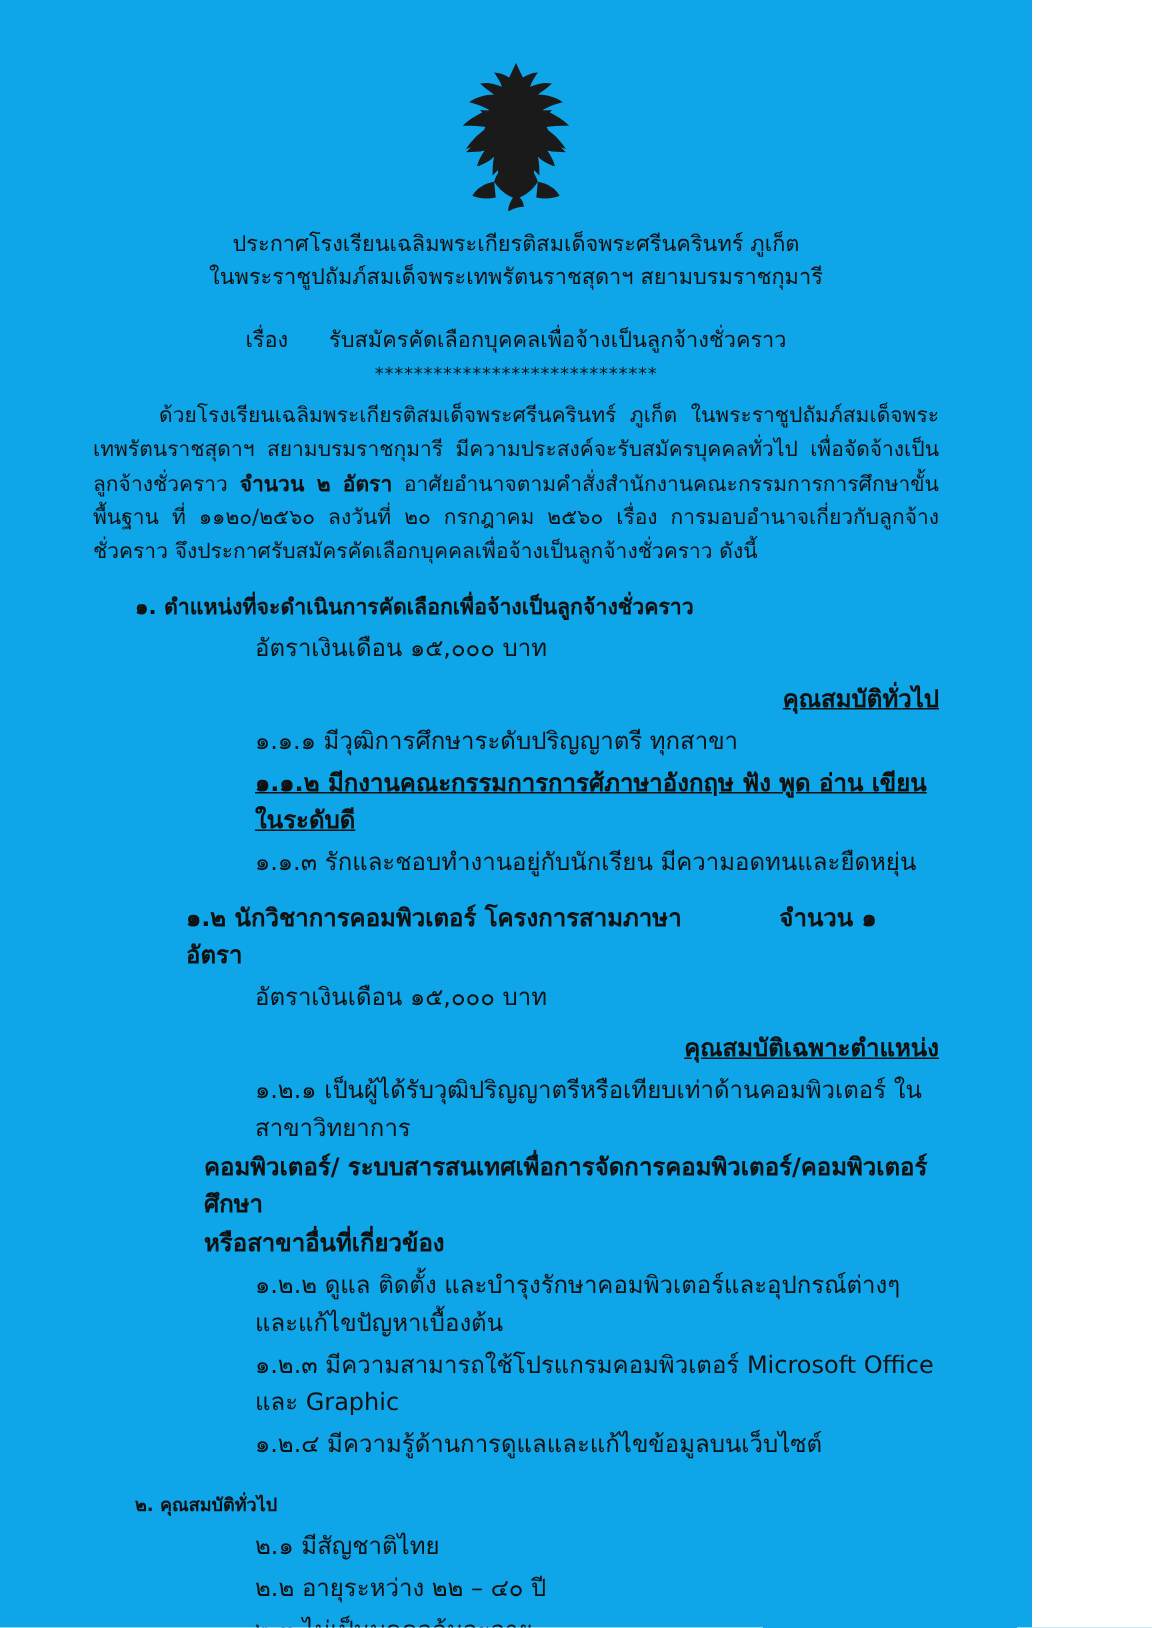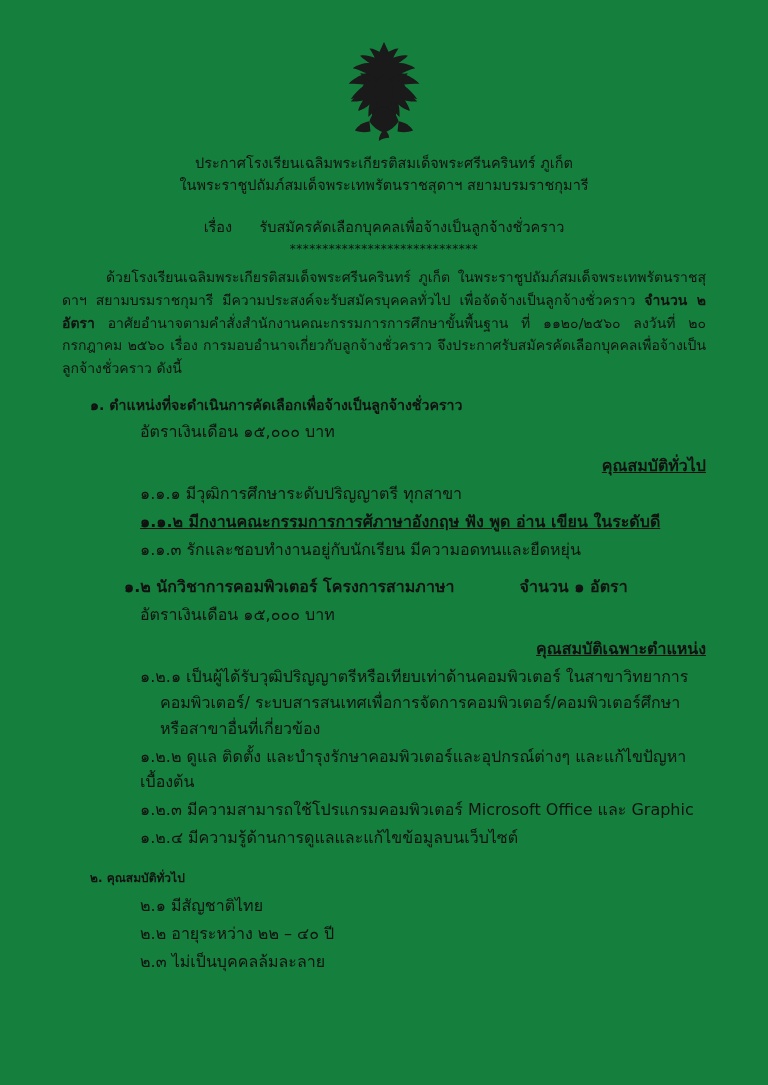--- a/index.html
+++ b/index.html
@@ -8,25 +8,25 @@
     background: #ffffff;
   }
   body {
     width: 768px;
     height: 1085px;
     font-family: "DejaVu Sans", sans-serif;
     color: #111;
   }
   .page {
     position: relative;
-    width: 768px;
+    width: 688px;
     height: 1085px;
     box-sizing: border-box;
     padding: 38px 62px 20px 62px;
-    background: #15803d;
+    background: #0ea5e9;
   }
   .emblem-wrap {
     display: flex;
     justify-content: center;
     align-items: flex-start;
     height: 108px;
     margin-bottom: 6px;
   }
   .emblem {
     width: 104px;
@@ -74,26 +74,27 @@
   .lvl1 {
     margin-left: 28px;
     font-weight: bold;
   }
   .lvl2 {
     margin-left: 62px;
     margin-top: 4px;
     font-weight: bold;
   }
   .lvl3 {
-    margin-left: 78px;
+    margin-left: 108px;
     margin-top: 3px;
   }
   .lvl3cont {
-    margin-left: 98px;
+    margin-left: 74px;
     margin-top: 1px;
+    font-weight: bold;
   }
   .lvl-under {
     margin-left: 62px;
     margin-top: 9px;
     font-weight: bold;
     text-decoration: underline;
     text-align: right;
   }
   .row-space {
     display: inline-block;

